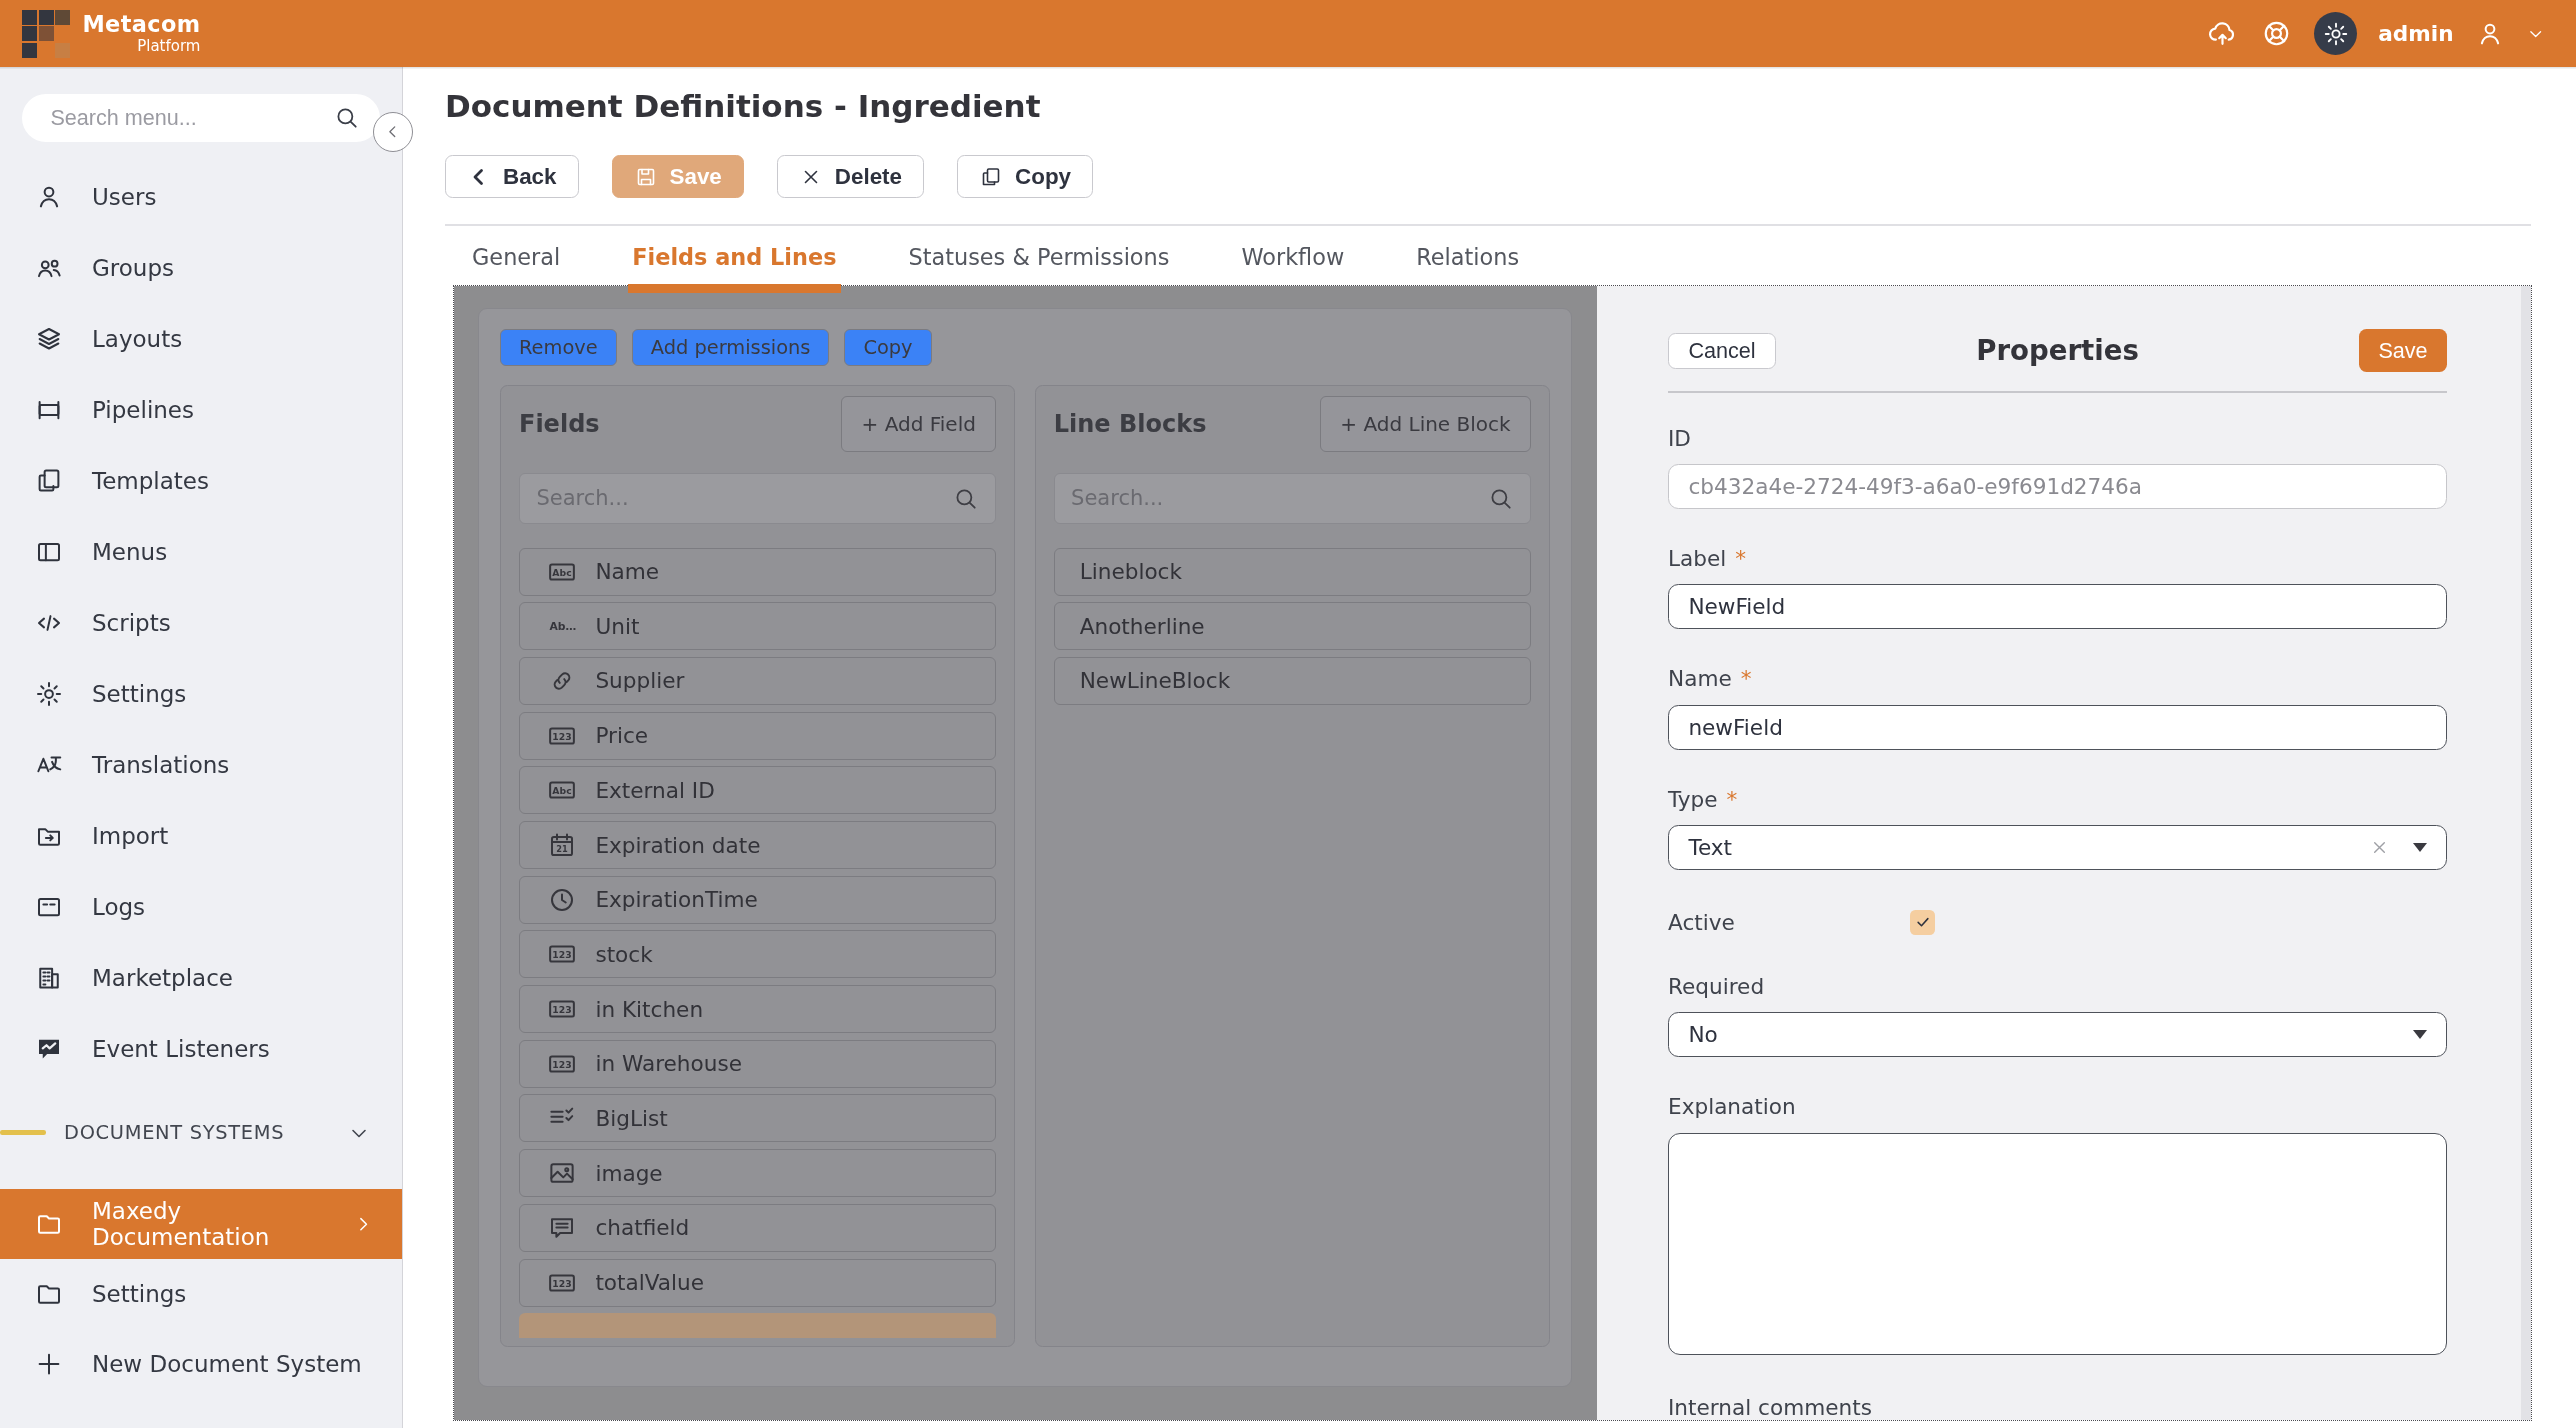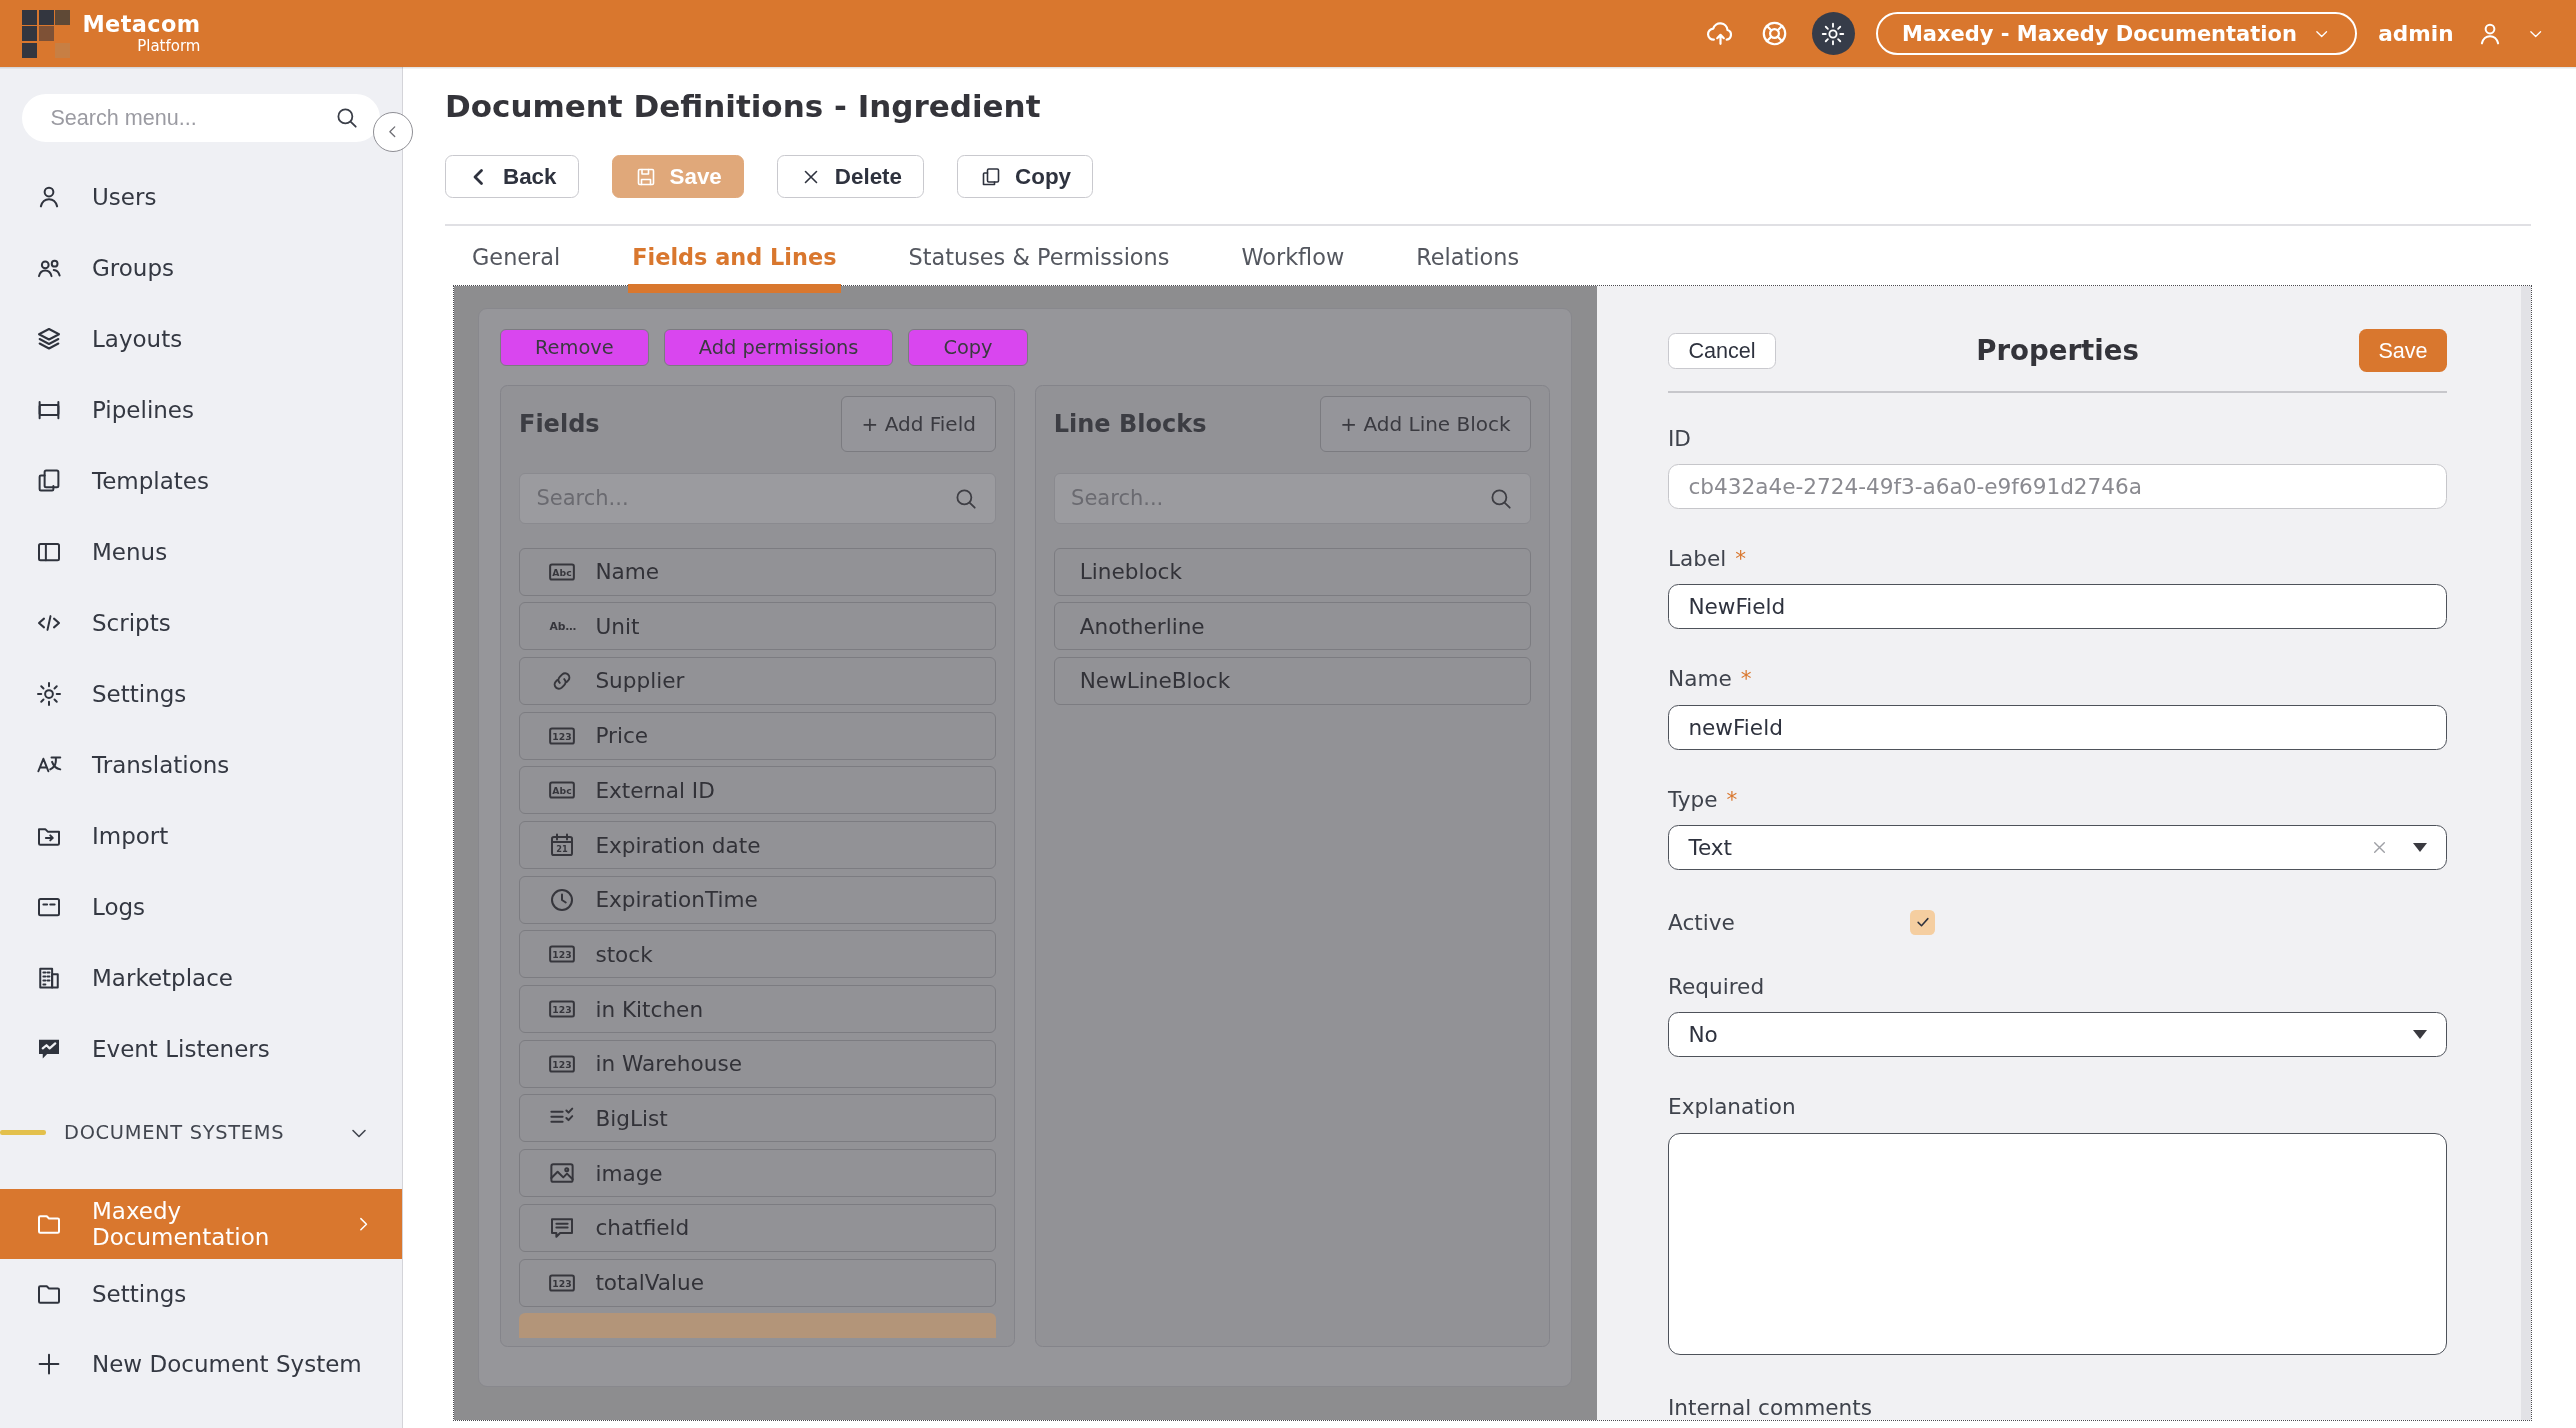--- a/index.html
+++ b/index.html
@@ -56,21 +56,21 @@
   .tabs { position:absolute; left:41px; top:158px; right:45px; height:63px; display:flex; gap:72px; padding-left:27px; z-index:3; }
   .tab { display:flex; align-items:center; font-size:22.4px; color:#54575F; position:relative; cursor:pointer; white-space:nowrap; }
   .tab.active { color:#D9772E; font-weight:700; }
   .tab.active::after { content:""; position:absolute; left:-4.5px; right:-4.5px; bottom:-4.5px; height:8.2px; background:#D9772E; }
 
   
   .work-area { position:absolute; left:49px; right:44px; top:218px; bottom:7.5px; border:1.5px dotted #4A4A50; display:flex; overflow:hidden; background:#fff; z-index:2; }
   .dim { width:1143px; flex:none; background:#8D8D8F; padding:22.4px 25px 33px 24px; }
   .inner-panel { width:100%; height:100%; background:#96969A; border:0.7px solid #88888D; border-radius:9px; padding:19.4px 21px; }
   .mini-toolbar { display:flex; gap:15px; }
-  .mini-btn { height:37px; padding:0 34px; border:1.5px solid #7B7B80; border-radius:6px; background:#d946ef; font-size:19.4px; color:#3A3A40; display:flex; align-items:center; }
+  .mini-btn { height:37px; padding:0 18px; border:1.5px solid #7B7B80; border-radius:6px; background:#3b82f6; font-size:19.4px; color:#3A3A40; display:flex; align-items:center; }
   .columns { display:flex; gap:19.4px; margin-top:19.4px; height:calc(100% - 76px); }
   .col { flex:1; background:#929296; border:0.7px solid #84848A; border-radius:7.5px; padding:13.4px 18px 7.5px; display:flex; flex-direction:column; overflow:hidden; }
   .col-head { display:flex; align-items:center; justify-content:space-between; height:49px; flex:none; }
   .col-title { font-size:24px; font-weight:600; color:#3C3D43; }
   .add-btn { height:56px; padding:0 19.4px; border:1.5px solid #7B7B80; border-radius:6px; background:#95959A; font-size:20px; color:#3A3A40; display:flex; align-items:center; }
   .col-search { margin-top:24px; height:51px; flex:none; background:#9B9B9F; border:0.7px solid #8A8A8F; border-radius:6px; display:flex; align-items:center; padding:0 16.4px; }
   .col-search input { flex:1; background:transparent; border:none; outline:none; font-size:21px; color:#5F5F66; font-family:inherit; }
   .col-search input::placeholder { color:#6A6A70; }
   .col-search .ic { width:27px; height:27px; color:#3E3E44; flex:none; display:flex; }
   .list { margin-top:24px; display:flex; flex-direction:column; gap:6.7px; overflow:hidden; flex:1; }
@@ -133,26 +133,20 @@
           <circle cx="12" cy="12" r="7.8"></circle>
           <circle cx="12" cy="12" r="3.2"></circle>
           <path d="M9.8 9.8 6.4 6.4M14.2 9.8l3.4-3.4M14.2 14.2l3.4 3.4M9.8 14.2l-3.4 3.4"></path>
         </svg></span>
     <span class="gear-wrap">
         <span class="tb-icon"><svg viewBox="0 0 24 24" fill="none" stroke="currentColor" stroke-width="1.6" stroke-linecap="round" stroke-linejoin="round" width="100%" height="100%">
             <circle cx="12" cy="12" r="3.1"></circle>
             <path d="M12 3.2v2.6M12 18.2v2.6M3.2 12h2.6M18.2 12h2.6M5.8 5.8l1.8 1.8M16.4 16.4l1.8 1.8M18.2 5.8l-1.8 1.8M7.6 16.4l-1.8 1.8"></path>
           </svg></span>
       </span>
-    <div class="ws-pill">
-      <span>Maxedy - Maxedy Documentation</span>
-      <span class="chev tb-icon"><svg viewBox="0 0 24 24" fill="none" stroke="currentColor" stroke-width="1.6" stroke-linecap="round" stroke-linejoin="round" width="100%" height="100%">
-            <polyline points="6,9.5 12,15.5 18,9.5"></polyline>
-          </svg></span>
-    </div>
     <span class="admin-name">admin</span>
     <span class="person-ic tb-icon"><svg viewBox="0 0 24 24" fill="none" stroke="currentColor" stroke-width="1.6" stroke-linecap="round" stroke-linejoin="round" width="100%" height="100%">
           <circle cx="12" cy="8" r="3.5"></circle>
           <path d="M5.5 19.5c1-3.8 3.5-5.7 6.5-5.7s5.5 1.9 6.5 5.7"></path>
         </svg></span>
     <span class="small-chev tb-icon"><svg viewBox="0 0 24 24" fill="none" stroke="currentColor" stroke-width="1.6" stroke-linecap="round" stroke-linejoin="round" width="100%" height="100%">
           <polyline points="6,9.5 12,15.5 18,9.5"></polyline>
         </svg></span>
   </div>
 </header>

